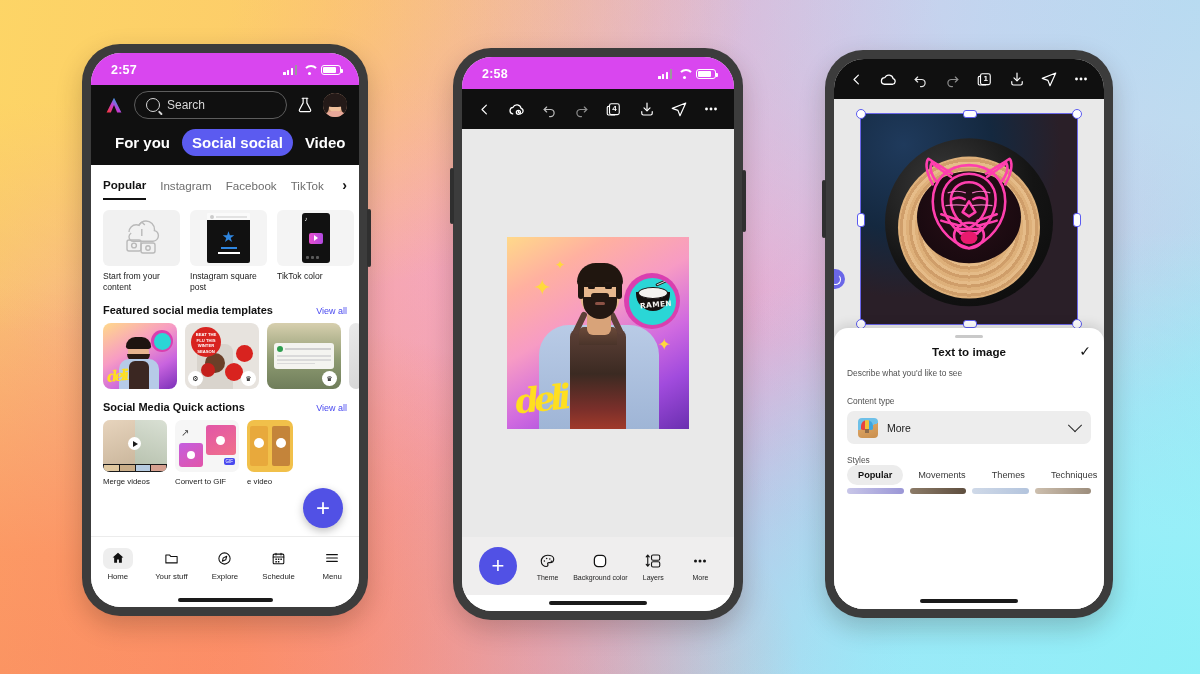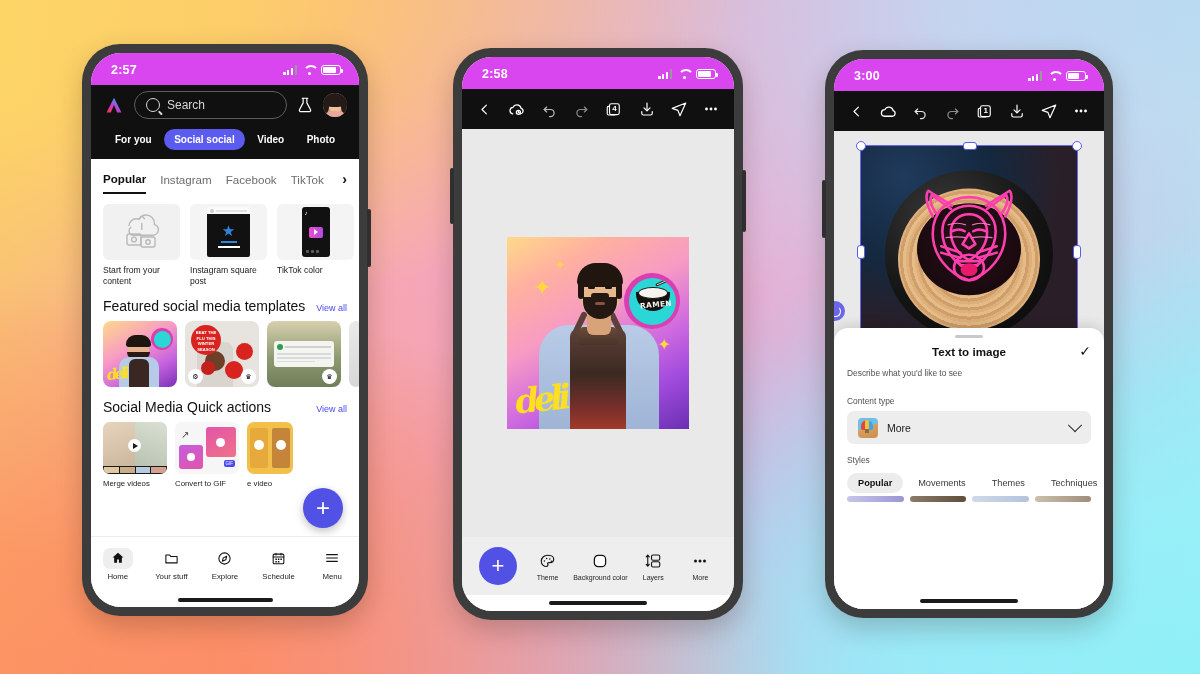--- a/index.html
+++ b/index.html
@@ -63,36 +63,36 @@
   .ic-search:after{content:"";position:absolute;right:-4px;bottom:-2.5px;width:5px;height:1.6px;background:#d7d7d7;transform:rotate(45deg);border-radius:1px;}
   .flask{width:18px;height:20px;flex:none;}
   .avatar{width:24px;height:24px;border-radius:50%;flex:none;overflow:hidden;position:relative;
      background:linear-gradient(160deg,#f3c6a5,#c98b6a);}
   .avatar .hair{position:absolute;left:-2px;top:-3px;width:28px;height:17px;border-radius:50% 50% 40% 40%;background:#241a18;}
   .avatar .hair2{position:absolute;left:-1px;top:3px;width:7px;height:17px;border-radius:40%;background:#241a18;}
   .avatar .hair3{position:absolute;right:-1px;top:3px;width:7px;height:17px;border-radius:40%;background:#241a18;}
   .avatar .face{position:absolute;left:6px;top:7px;width:13px;height:13px;border-radius:50%;background:#f0c09b;}
   .avatar .shirt{position:absolute;left:2px;bottom:-4px;width:21px;height:10px;border-radius:50% 50% 0 0;background:#e8a89a;}
   .p1tabs{display:flex;align-items:center;gap:2px;margin-top:10px;justify-content:space-between;padding:0 2px;}
-  .p1tab{font-size:10px;font-weight:700;color:#fff;padding:5px 10px;border-radius:14px;white-space:nowrap;}
+  .p1tab{font-size:15px;font-weight:700;color:#fff;padding:5px 10px;border-radius:14px;white-space:nowrap;}
   .p1tab.active{background:#5b5bf0;}
 
   .p1body{flex:1;background:#fff;overflow:hidden;position:relative;}
   .subtabs{display:flex;align-items:center;gap:14px;padding:12px 12px 0;position:relative;}
   .subtab{font-size:11.6px;color:#6d6d6d;padding-bottom:7px;white-space:nowrap;}
   .subtab.active{color:#111;font-weight:700;border-bottom:2.5px solid #111;}
   .chev{margin-left:auto;font-size:14px;color:#111;font-weight:700;padding-bottom:7px;}
 
   .cardrow{display:flex;gap:10px;padding:10px 12px 0;}
   .qcard{flex:none;width:77px;}
   .qthumb{width:77px;height:56px;border-radius:6px;background:#f1f1f1;overflow:hidden;position:relative;}
   .qlabel{font-size:8.6px;color:#1a1a1a;line-height:1.25;margin-top:5px;}
 
   .sechead{display:flex;align-items:baseline;justify-content:space-between;padding:12px 12px 0;}
-  .sectitle{font-size:14px;font-weight:400;color:#111;}
+  .sectitle{font-size:11px;font-weight:700;color:#111;}
   .viewall{font-size:9px;color:#4a4af0;}
   .trow{display:flex;gap:8px;padding:7px 12px 0;}
   .tcard{flex:none;width:74px;height:66px;border-radius:8px;overflow:hidden;position:relative;background:#ddd;}
   .qa{flex:none;width:64px;}
   .qathumb{width:64px;height:52px;border-radius:7px;overflow:hidden;position:relative;background:#eee;}
   .qalabel{font-size:7.8px;color:#1a1a1a;line-height:1.3;margin-top:5px;}
 
   .fab{position:absolute;width:40px;height:40px;border-radius:50%;background:#5151e5;
       color:#fff;display:flex;align-items:center;justify-content:center;font-size:24px;font-weight:300;
       box-shadow:0 3px 8px rgba(0,0,0,.25);line-height:0;}
@@ -139,21 +139,21 @@
   .prompt{border:1.6px solid #6a5cf0;border-radius:7px;height:58px;padding:9px 10px;
      font-size:11px;color:#111;box-sizing:border-box;}
   .ctlabel{font-size:8.4px;color:#505050;margin:13px 0 5px;}
   .select{height:33px;background:#ededed;border-radius:7px;display:flex;align-items:center;
      gap:9px;padding:0 11px;}
   .selthumb{width:20px;height:20px;border-radius:4px;overflow:hidden;flex:none;position:relative;
      background:linear-gradient(160deg,#6ec0e8 0%,#6ec0e8 45%,#d9a05f 46%,#c98f4e 100%);}
   .selval{font-size:10.5px;color:#1a1a1a;flex:1;}
   .caret{width:9px;height:9px;border-right:1.8px solid #2a2a2a;border-bottom:1.8px solid #2a2a2a;
      transform:rotate(45deg) translate(-2px,-2px);}
-  .styleslabel{font-size:8.4px;color:#505050;margin:11px 0 8px;}
+  .styleslabel{font-size:8.4px;color:#505050;margin:11px 0 0;}
   .styletabs{display:flex;gap:4px;align-items:center;}
   .stab{font-size:9.2px;color:#3a3a3a;padding:5px 11px;border-radius:13px;white-space:nowrap;}
   .stab.active{background:#ececec;font-weight:700;color:#111;}
   .stilerow{display:flex;gap:6px;margin-top:3px;}
   .stile{flex:1;height:6px;border-radius:3px;}
   .sel-handle{position:absolute;background:#fff;border:1.4px solid #5b5bf0;}
   .sel-box{position:absolute;border:1.3px solid #6a66e8;}
 </style>
 </head>
 <body>
@@ -592,35 +592,20 @@
       <div class="homebar2">
           <b></b>
         </div>
     </div>
   </div>
 
   <div class="phone" style="left:825px;top:50px;width:288px;height:568px;">
     <div class="sidebtn" style="left:-3px;top:130px;height:58px;"></div>
     <div class="screen">
 
-      <div class="statusbar">
-        <div class="st-time">3:00</div>
-        <div class="st-icons">
-          <div class="bars">
-              <i></i>
-              <i></i>
-              <i></i>
-              <i></i>
-            </div>
-          <div class="wifi"></div>
-          <div class="batt b70">
-              <b></b>
-            </div>
-        </div>
-      </div>
 
       <div class="edbar">
         <div class="ed-ic">
           <svg viewBox="0 0 24 24" width="15" height="15" fill="none" stroke="#fff" stroke-width="1.9" stroke-linecap="round" stroke-linejoin="round">
               <path d="M15 5 8 12l7 7"></path>
             </svg>
         </div>
         <div class="ed-ic">
           <svg viewBox="0 0 24 24" width="19" height="19" fill="none" stroke="#fff" stroke-width="1.6" stroke-linecap="round" stroke-linejoin="round">
             <path d="M7 18a4.2 4.2 0 0 1 .5-8.4 5.4 5.4 0 0 1 10.3 1.4A3.6 3.6 0 0 1 17.4 18z"></path>

